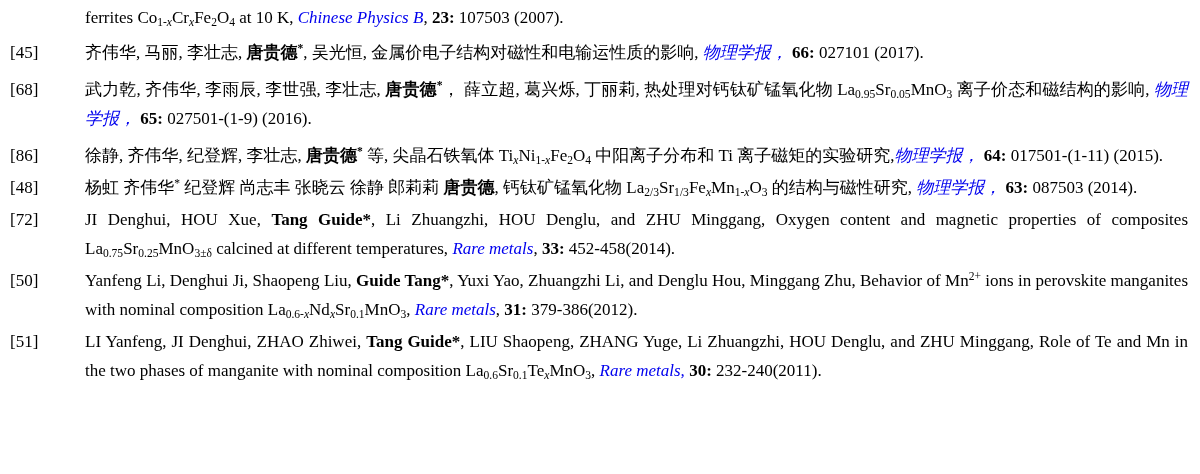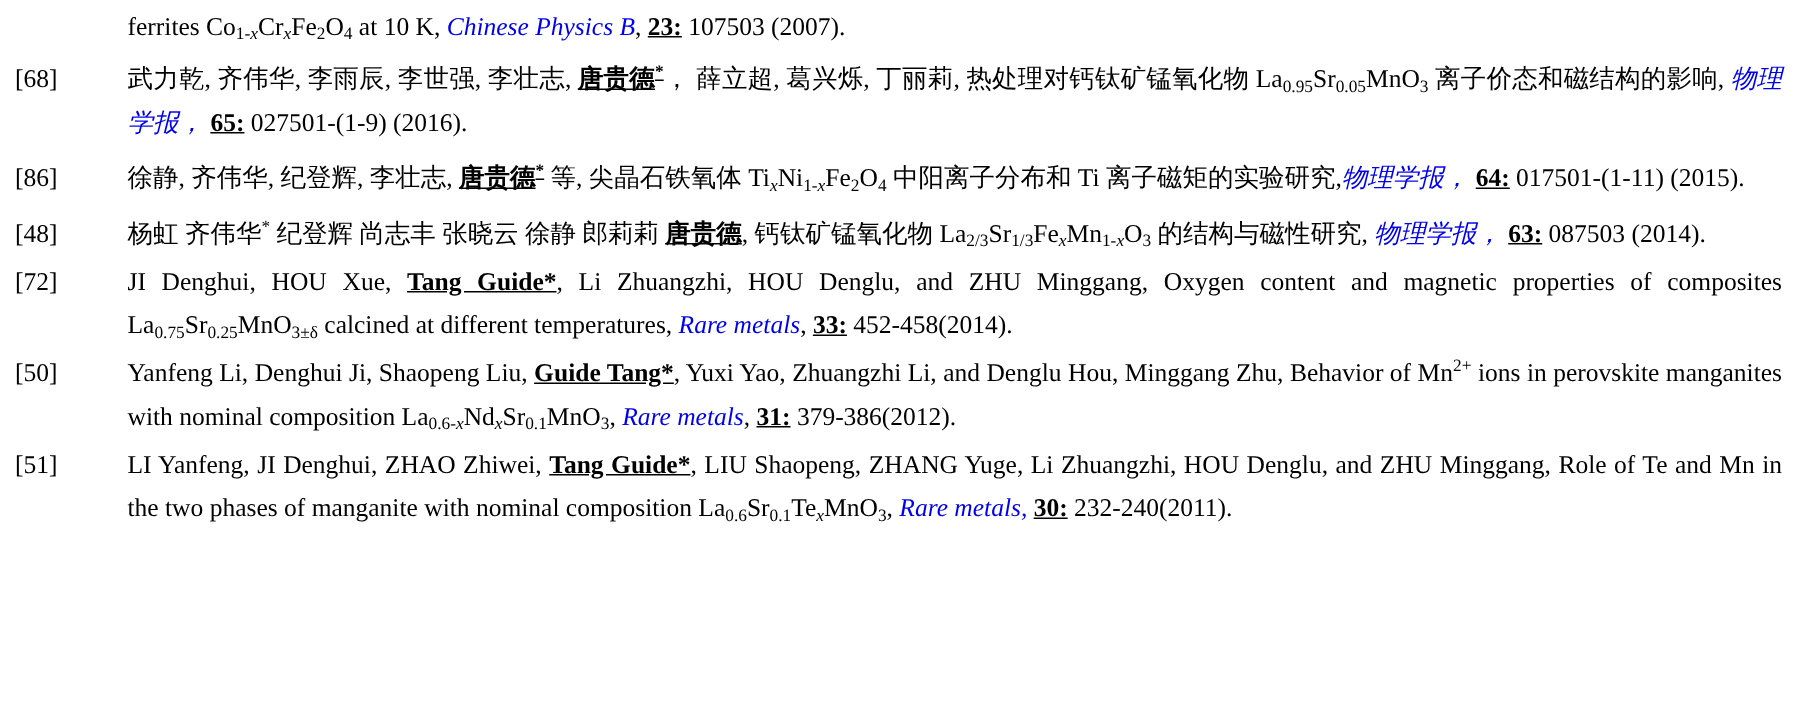--- a/index.html
+++ b/index.html
@@ -16,37 +16,41 @@
   .ref {
     position: relative;
     padding-left: 75px;
     text-align: justify;
     line-height: 29px;
     margin-bottom: 3px;
   }
   .ref:nth-child(1) { margin-bottom: 6px; }
   .ref:nth-child(2), .ref:nth-child(3) { margin-bottom: 8px; }
   .ref-label { position: absolute; left: 0; top: 0; }
-  .b { font-weight: bold; text-decoration: underline; }
+  .b { font-weight: bold; }
   .i { font-style: italic; }
   .j { color: var(--journal-color); font-weight: normal; font-style: italic; }
   .sub { font-size: 68%; vertical-align: -0.28em; line-height: 0; }
   .sup { font-size: 68%; vertical-align: 0.55em; line-height: 0; }
 </style>
 </head>
 <body>
 
 <div class="page">
   <div id="ref-list">
   <div class="ref">
     <span class="ref-label"></span>
     <span class="ref-text"><span>ferrites Co</span><span class="sub">1-</span><span class="i sub">x</span><span>Cr</span><span class="i sub">x</span><span>Fe</span><span class="sub">2</span><span>O</span><span class="sub">4</span><span> at 10 K, </span><span class="j">Chinese Physics B</span><span>, </span><span class="b">23:</span><span> 107503 (2007).</span></span>
   </div>
 
 
+  <div class="ref">
+    <span class="ref-label">[45]</span>
+    <span class="ref-text"><span>齐伟华, 马丽, 李壮志, </span><span class="b">唐贵德</span><span class="b sup">*</span><span>, 吴光恒, 金属价电子结构对磁性和电输运性质的影响, </span><span class="j">物理学报，</span><span> </span><span class="b">66:</span><span> 027101 (2017).</span></span>
+  </div>
 
   <div class="ref">
     <span class="ref-label">[68]</span>
     <span class="ref-text"><span>武力乾, 齐伟华, 李雨辰, 李世强, 李壮志, </span><span class="b">唐贵德</span><span class="b sup">*</span><span>， 薛立超, 葛兴烁, 丁丽莉, 热处理对钙钛矿锰氧化物 La</span><span class="sub">0.95</span><span>Sr</span><span class="sub">0.05</span><span>MnO</span><span class="sub">3</span><span> 离子价态和磁结构的影响, </span><span class="j">物理学报，</span><span> </span><span class="b">65:</span><span> 027501-(1-9) (2016).</span></span>
   </div>
 
   <div class="ref">
     <span class="ref-label">[86]</span>
     <span class="ref-text"><span>徐静, 齐伟华, 纪登辉, 李壮志, </span><span class="b">唐贵德</span><span class="b sup">*</span><span> 等, 尖晶石铁氧体 Ti</span><span class="i sub">x</span><span>Ni</span><span class="sub">1-</span><span class="i sub">x</span><span>Fe</span><span class="sub">2</span><span>O</span><span class="sub">4</span><span> 中阳离子分布和 Ti 离子磁矩的实验研究,</span><span class="j">物理学报，</span><span> </span><span class="b">64:</span><span> 017501-(1-11) (2015).</span></span>
   </div>

